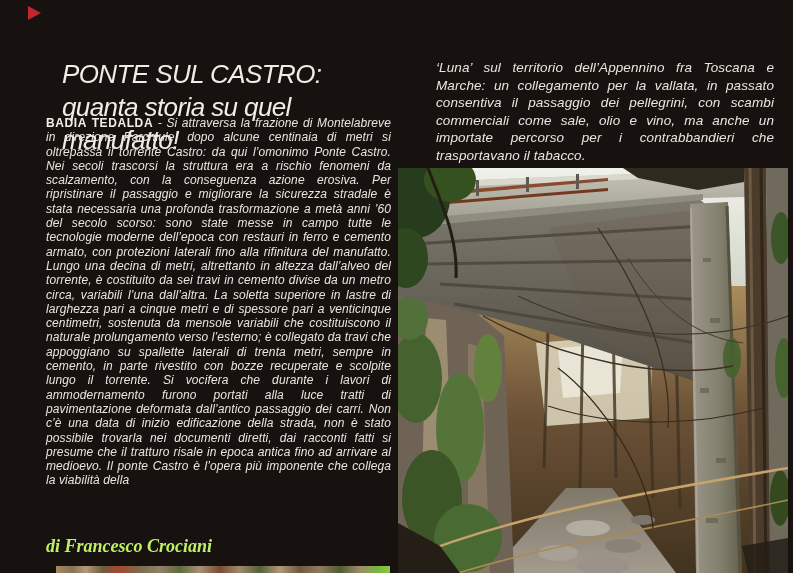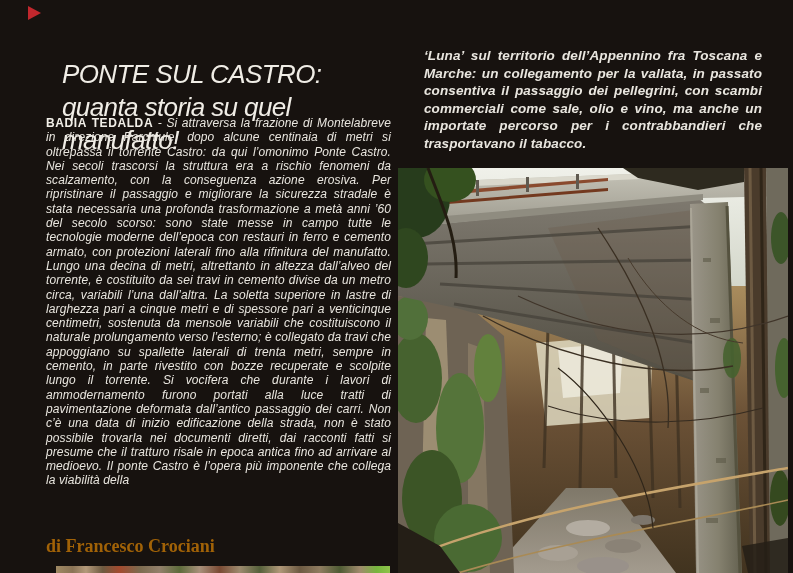--- a/index.html
+++ b/index.html
@@ -28,22 +28,22 @@
     left:46px;top:116px;width:345px;
     font-size:12px;line-height:14.3px;
     font-style:italic;text-align:justify;
     letter-spacing:0.1px;color:#e9e6df;
   }
   .lead-in{font-style:normal;font-weight:bold;letter-spacing:0.6px;color:#f2efe8;}
   
   .byline{
     left:46px;top:536px;
     font-family:"Liberation Serif",serif;
-    font-weight:bold;
-    font-size:18px;color:#a16207;
+    font-weight:bold;font-style:italic;
+    font-size:18px;color:#bef264;
   }
   
   .standfirst{
     left:420px;top:43px;width:338px;
     font-size:13.5px;line-height:17.6px;
     font-style:italic;text-align:justify;
     letter-spacing:0.1px;color:#e9e6df;
   }
   
   .photo{
@@ -67,21 +67,21 @@
 <div class="abs corner-marker"></div>
 
 <h1 class="abs headline" style="margin:16px;font-weight:normal;">PONTE SUL CASTRO: quanta storia su quel manufatto!</h1>
 
 <p class="abs body-col" style="margin:0;">
   <span class="lead-in">BADIA TEDALDA</span><span> - </span><span>Si attraversa la frazione di Montelabreve in direzione Parchiule, dopo alcune centinaia di metri si oltrepassa il torrente Castro: da qui l’omonimo Ponte Castro. Nei secoli trascorsi la struttura era a rischio fenomeni da scalzamento, con la conseguenza azione erosiva. Per ripristinare il passaggio e migliorare la sicurezza stradale è stata necessaria una profonda trasformazione a metà anni ’60 del secolo scorso: sono state messe in campo tutte le tecnologie moderne dell’epoca con restauri in ferro e cemento armato, con protezioni laterali fino alla rifinitura del manufatto. Lungo una decina di metri, altrettanto in altezza dall’alveo del torrente, è costituito da sei travi in cemento divise da un metro circa, variabili l’una dall’altra. La soletta superiore in lastre di larghezza pari a cinque metri e di spessore pari a venticinque centimetri, sostenuta da mensole variabili che costituiscono il naturale prolungamento verso l’esterno; è collegato da travi che appoggiano su spallette laterali di trenta metri, sempre in cemento, in parte rivestito con bozze recuperate e scolpite lungo il torrente. Si vocifera che durante i lavori di ammodernamento furono portati alla luce tratti di pavimentazione deformata dall’antico passaggio dei carri. Non c’è una data di inizio edificazione della strada, non è stato possibile trovarla nei documenti diretti, dai racconti fatti si presume che il tratturo risale in epoca antica fino ad arrivare al medioevo. Il ponte Castro è l’opera più imponente che collega la viabilità della</span>
 </p>
 
 <div class="abs byline">di Francesco Crociani</div>
 
-<p class="abs standfirst" style="margin:4px;font-weight:bold;">‘Luna’ sul territorio dell’Appennino fra Toscana e Marche: un collegamento per la vallata, in passato consentiva il passaggio dei pellegrini, con scambi commerciali come sale, olio e vino, ma anche un importate percorso per i contrabbandieri che trasportavano il tabacco.</p>
+<p class="abs standfirst" style="margin:16px;">‘Luna’ sul territorio dell’Appennino fra Toscana e Marche: un collegamento per la vallata, in passato consentiva il passaggio dei pellegrini, con scambi commerciali come sale, olio e vino, ma anche un importate percorso per i contrabbandieri che trasportavano il tabacco.</p>
 
 <div class="abs photo">
   <svg width="390" height="405" viewBox="0 0 390 405" preserveAspectRatio="none">
     <defs>
       <linearGradient id="gSky" x1="0" y1="0" x2="0" y2="1">
         <stop offset="0" stop-color="#f0f1ea"></stop>
           <stop offset="1" stop-color="#ccd0c2"></stop>
       </linearGradient>
       <linearGradient id="gWood" x1="0" y1="0" x2="0" y2="1">
         <stop offset="0" stop-color="#a98c5d"></stop>

